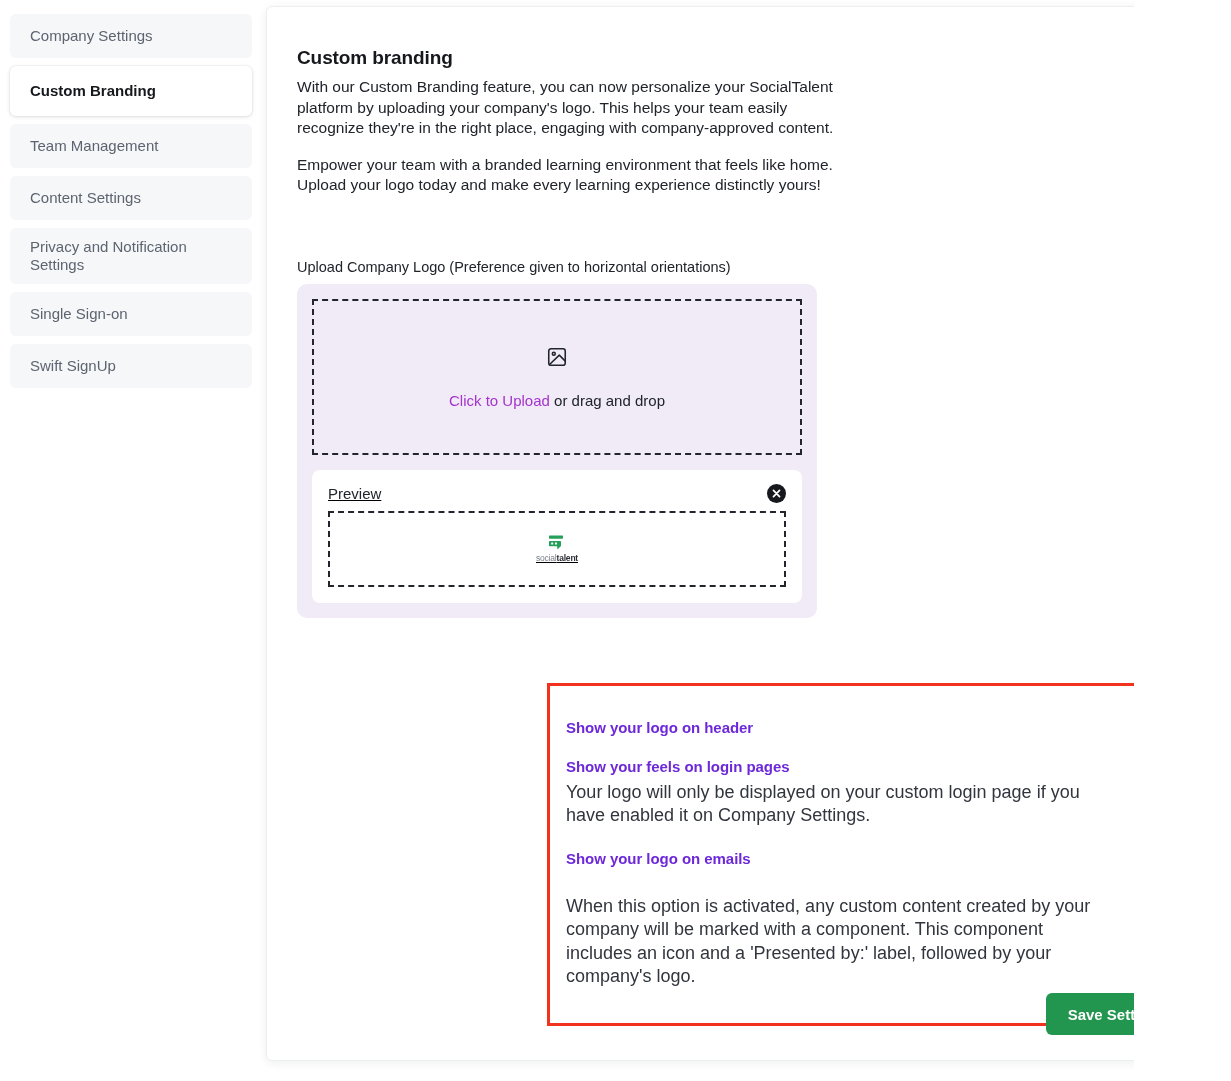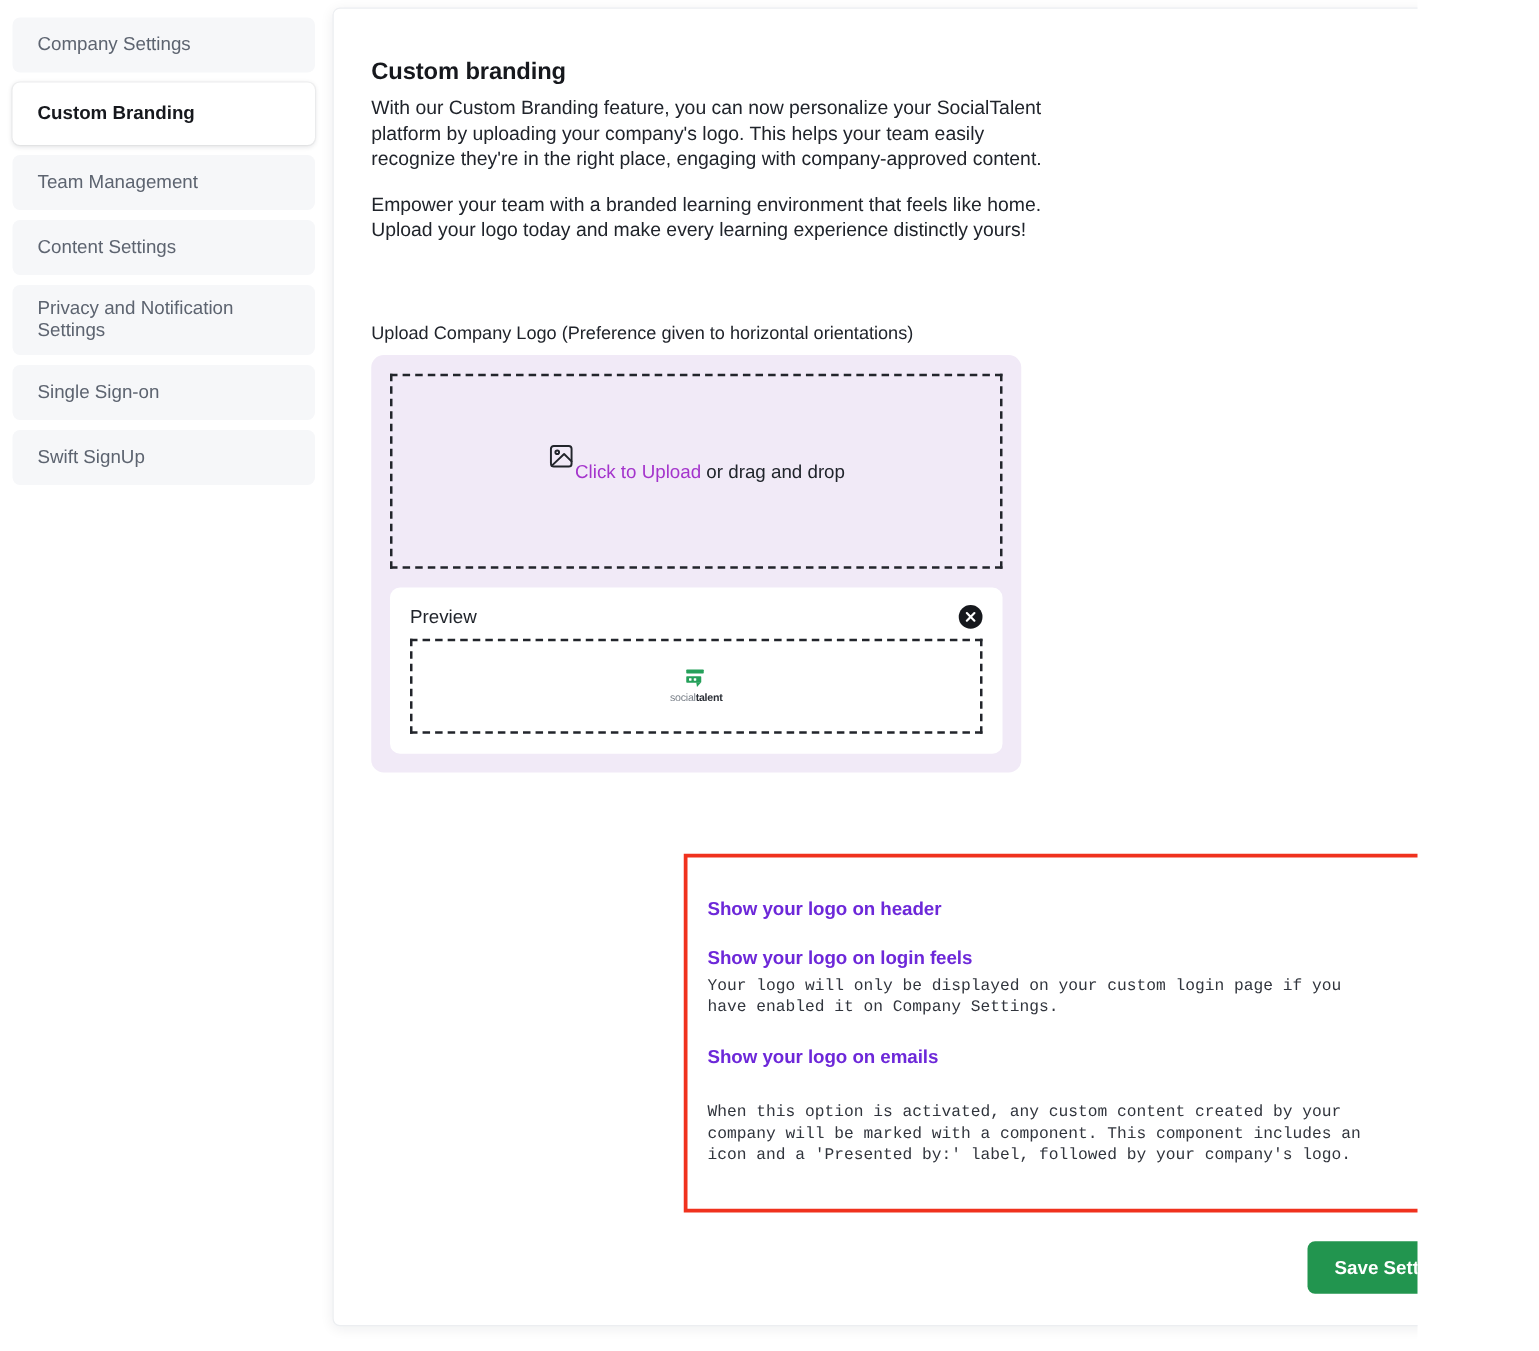--- a/index.html
+++ b/index.html
@@ -68,39 +68,40 @@
   
   .upload-wrap {
     width: 520px;
     background: #f1eaf7;
     border-radius: 10px;
     padding: 15px;
   }
   .dropzone {
     border: 2px dashed #22252b;
     height: 156px;
-    display: flex; flex-direction: row;
+    display: flex; flex-direction: column;
     align-items: center; justify-content: center;
     cursor: pointer;
     background: transparent;
   }
   .img-icon { margin-bottom: 20px; }
   .dz-line1 { font-size: 15px; color: #20242b; font-weight: 400; }
   .dz-link { color: #a434cc; }
   .dz-sub {
     font-size: 14px; color: #878d97; line-height: 1.38; text-align: center;
     margin-top: 4px;
   }
 
   .preview-card {
     margin-top: 15px;
     background: #ffffff;
     border-radius: 8px;
     padding: 14px 16px 16px 16px;
     position: relative;
+    text-decoration: underline;
   }
   .preview-head {
     display: flex; align-items: center; justify-content: space-between;
     margin-bottom: 8px;
   }
   .preview-title { font-size: 15px; color: #20242b; }
   .close-btn {
     width: 19px; height: 19px; border-radius: 50%;
     background: #16181d; color: #fff;
     display: flex; align-items: center; justify-content: center;
@@ -130,21 +131,21 @@
     display: flex; align-items: center; justify-content: space-between;
     gap: 20px;
     padding: 11px 0;
   }
   .trow-text { max-width: 545px; }
   .trow-title {
     font-size: 15px; font-weight: 700; color: #6d28d9;
     letter-spacing: -0.05px;
   }
   .trow-desc {
-    font-size: 13px; color: #31353d; line-height: 1.3; margin-top: 6px; font-family: Liberation Mono, monospace;
+    font-size: 18px; color: #31353d; line-height: 1.3; margin-top: 6px;
   }
   .toggle-group { display: flex; align-items: center; gap: 8px; flex: 0 0 auto; }
   .switch {
     position: relative;
     width: 36px; height: 14px;
     background: #d7f0e2;
     border-radius: 8px;
     cursor: pointer;
   }
   .switch .knob {
@@ -255,21 +256,21 @@
         <div class="toggle-group">
           <div class="switch">
             <span class="knob"></span>
           </div>
           <span class="switch-label">Yes</span>
         </div>
       </div>
 
       <div class="trow">
         <div class="trow-text">
-          <div class="trow-title">Show your logo on login feels</div>
+          <div class="trow-title">Show your feels on login pages</div>
           <div class="trow-desc">Your logo will only be displayed on your custom login page if you have enabled it on Company Settings.</div>
         </div>
         <div class="toggle-group">
           <div class="switch">
             <span class="knob"></span>
           </div>
           <span class="switch-label">Yes</span>
         </div>
       </div>
 

